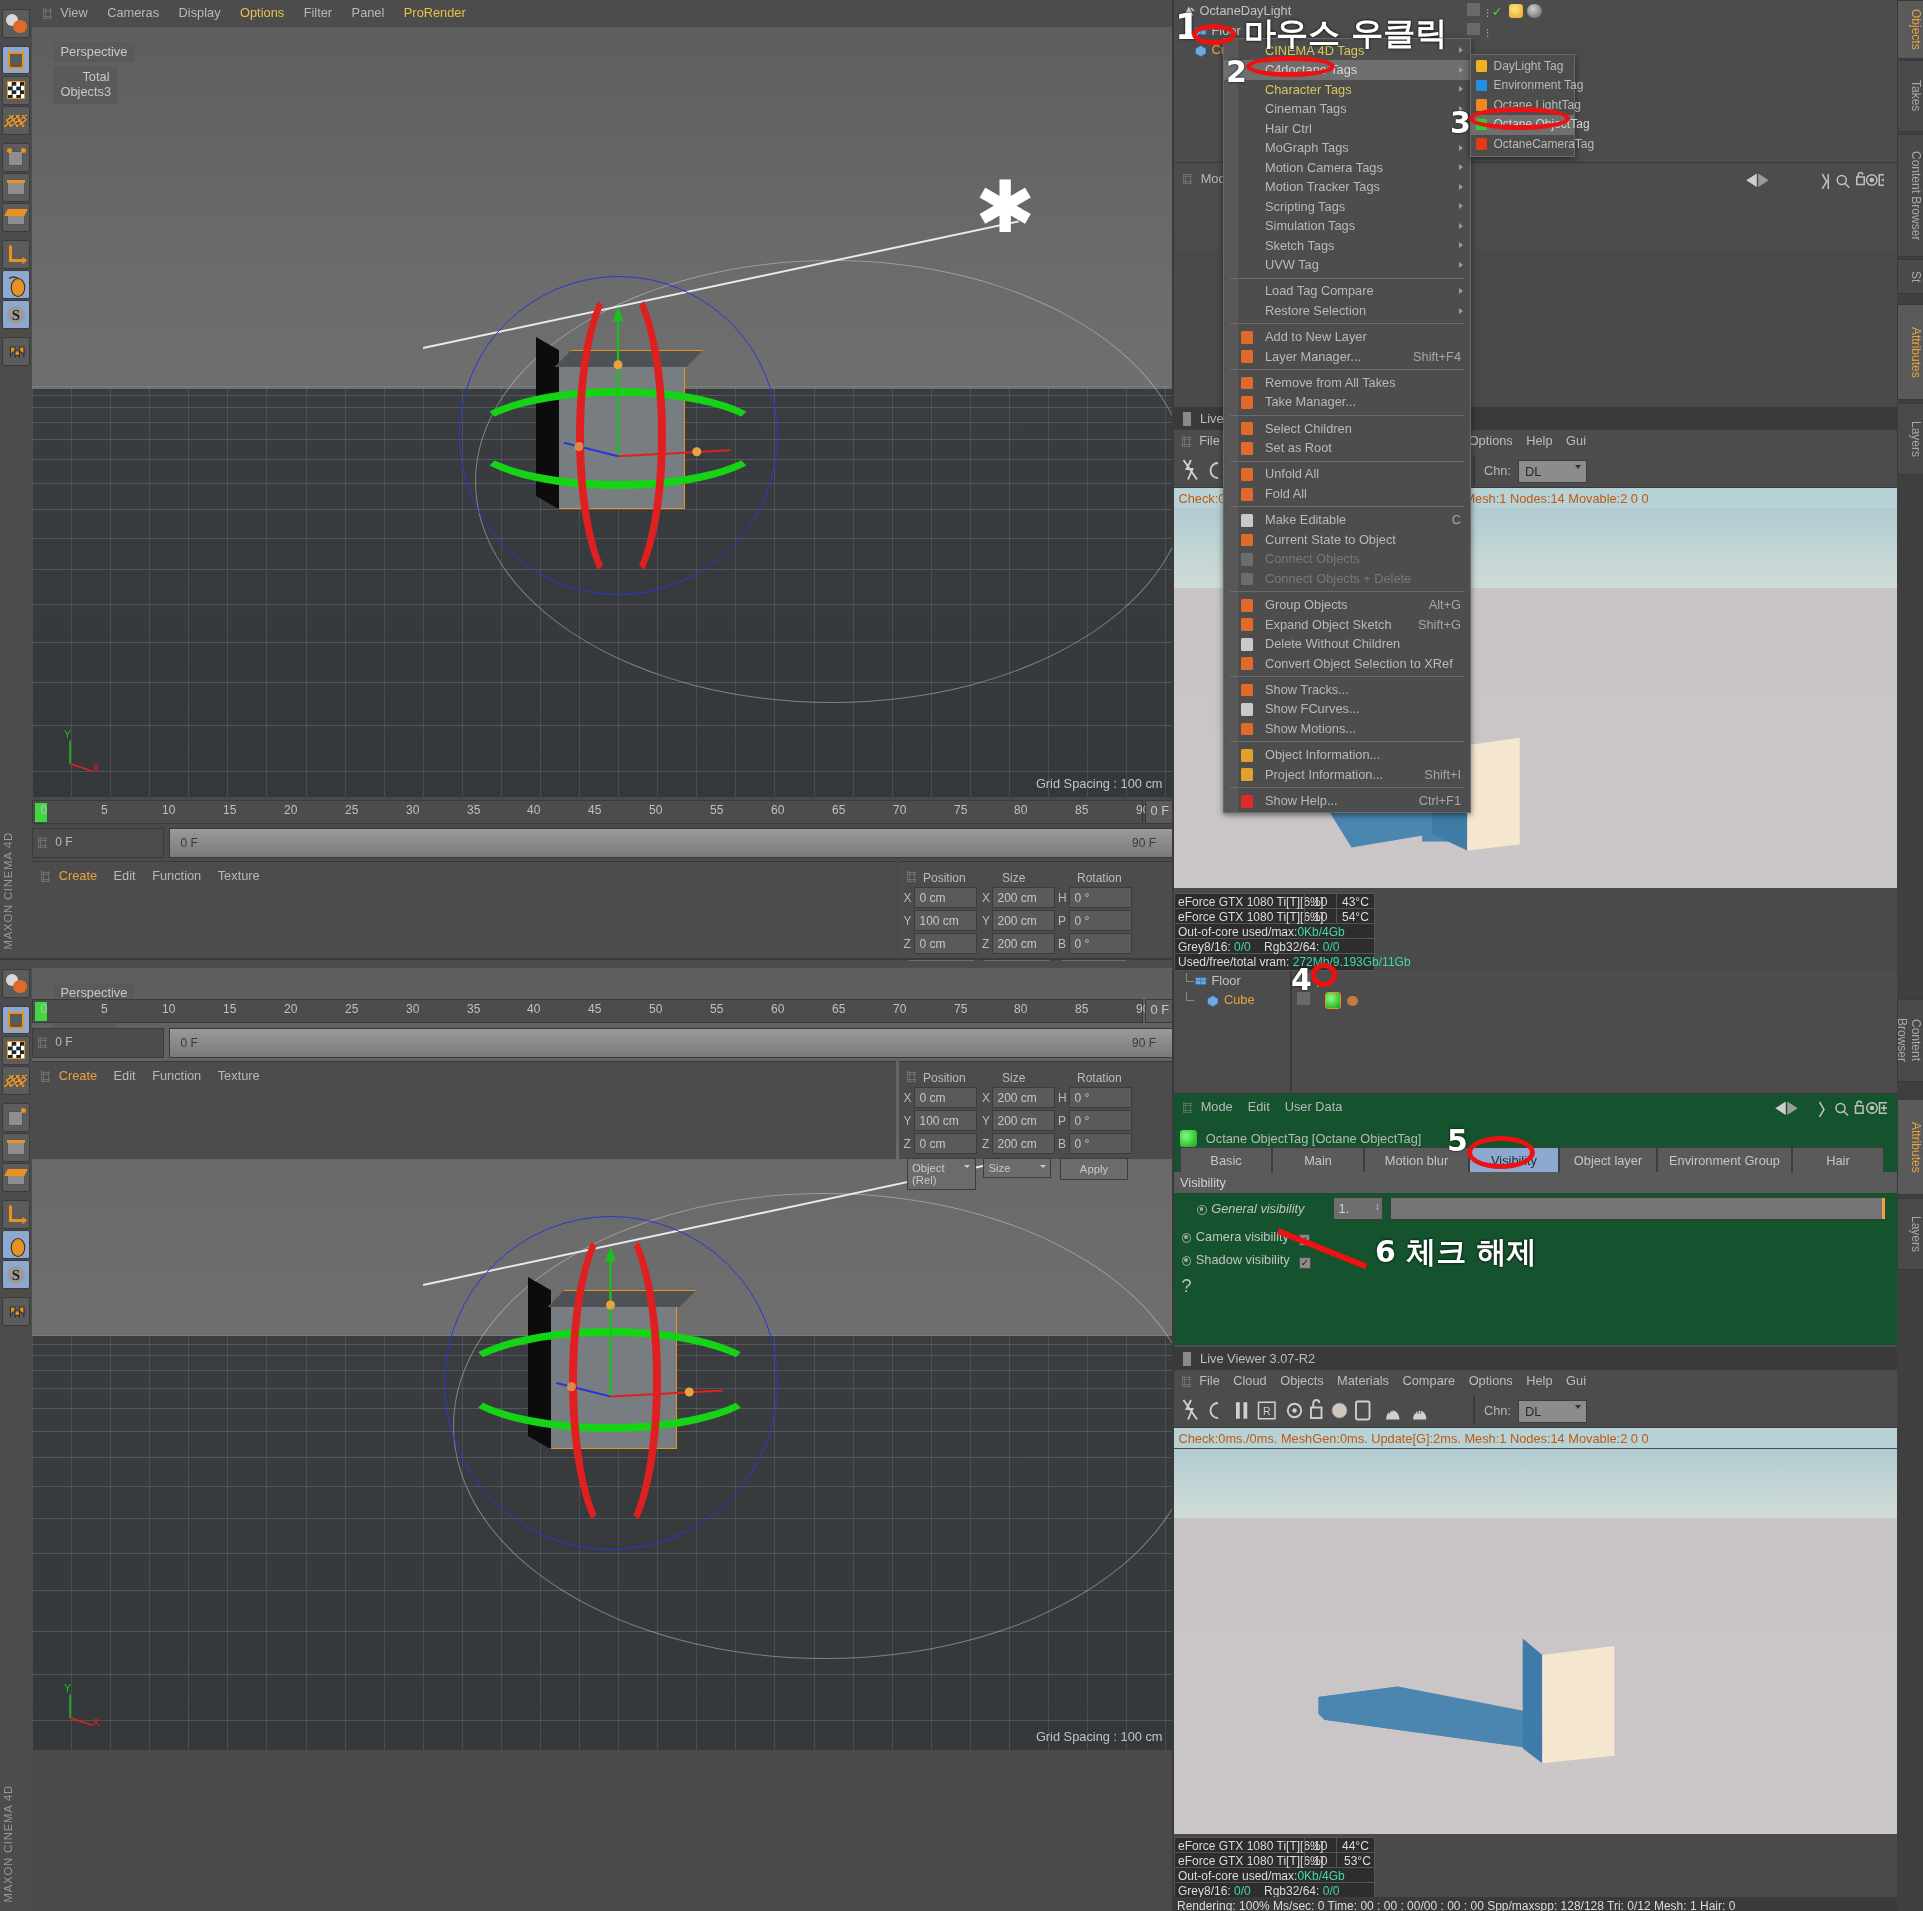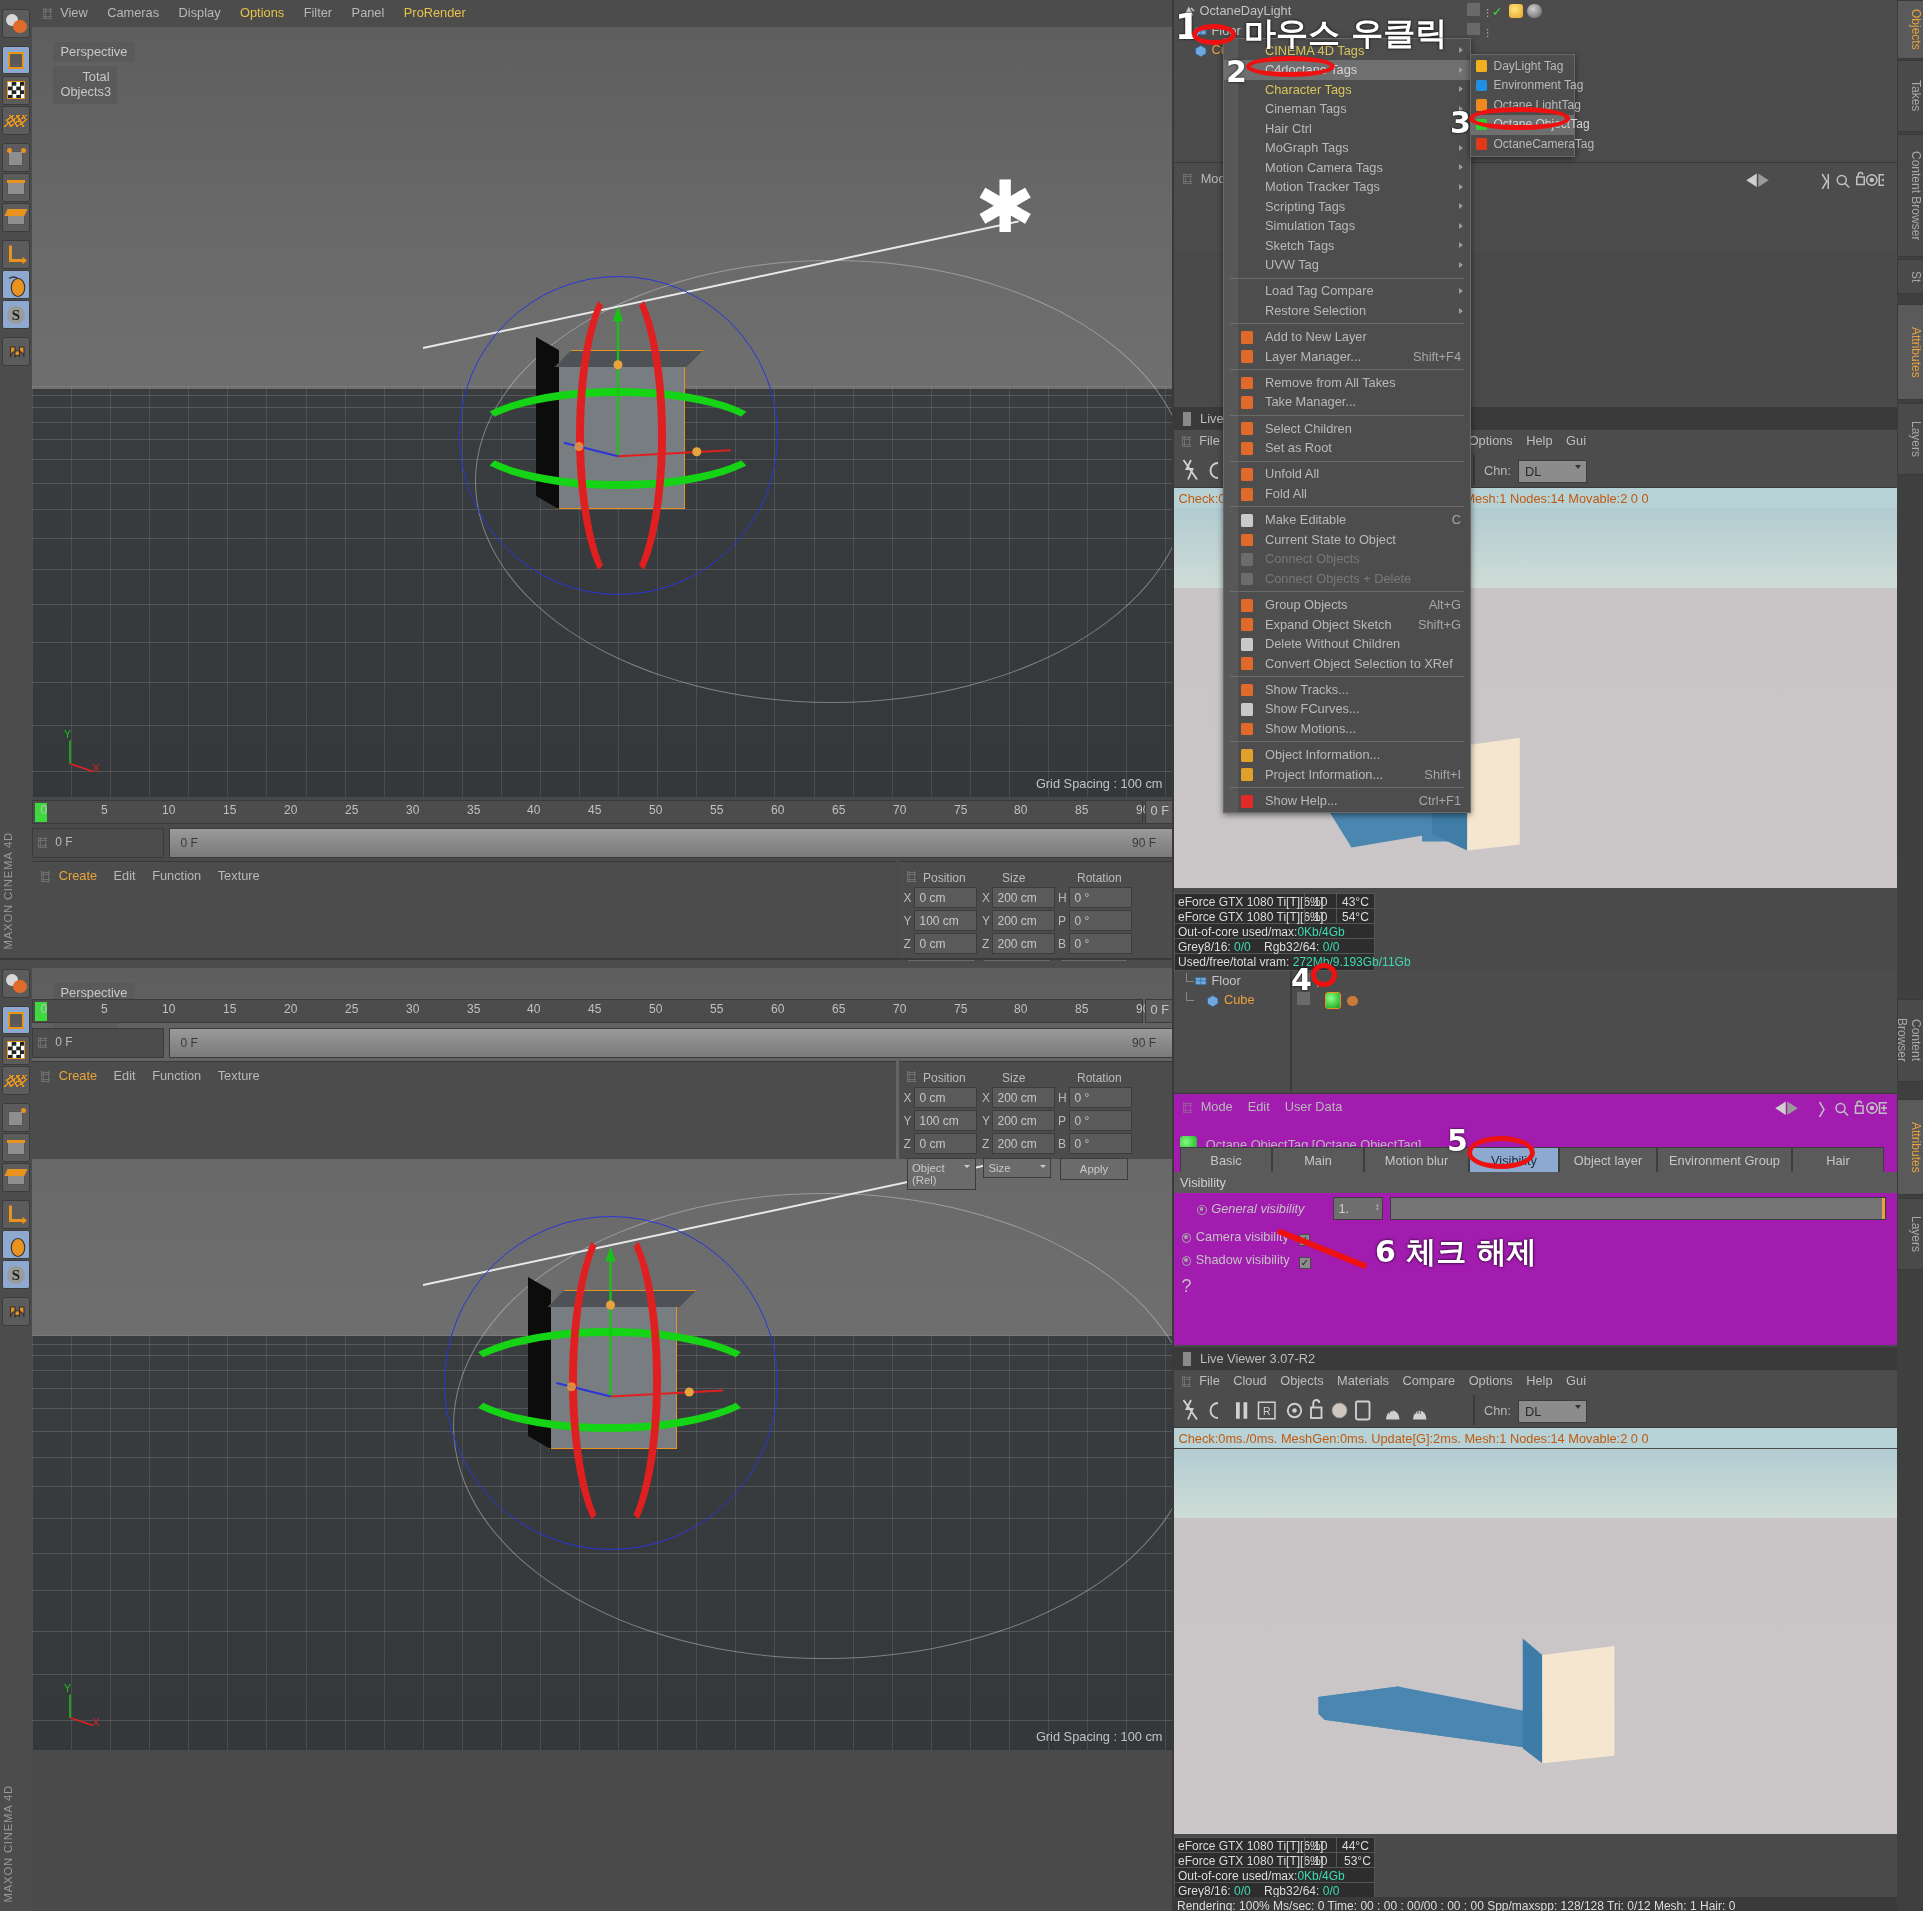--- a/index.html
+++ b/index.html
@@ -827,42 +827,42 @@
         <div class="om-row sel" style="left: 32px; top: 21px;"><span style="display:inline-block;vertical-align:-3px;margin-right:4.5px"><svg width="13.5" height="13.5" viewBox="0 0 18 18">
               <polygon points="9,2 16,6 16,13 9,17 2,13 2,6" fill="#6fa8dc" stroke="#2f5d8f"></polygon>
             </svg></span><span>Cube</span></div>
         <div style="position: absolute; left: 12px; top: 21px; width: 7.5px; height: 9px; border-left: 0.8px solid rgb(136, 136, 136); border-bottom: 0.8px solid rgb(136, 136, 136);"></div>
         <div style="position: absolute; left: 123px; top: 1.5px;"><span style="display:inline-block;width:12.8px;height:12.8px;background:#6a6a6a;margin-right:3px"></span><span style="color:#c0c0c0;font-size:9.8px">⋮</span></div>
         <div style="position: absolute; left: 123px; top: 21px;"><span style="display:inline-block;width:12.8px;height:12.8px;background:#6a6a6a;margin-right:15px"></span><span style="display:inline-block;width:16.5px;height:16.5px;border-radius:3px;background:radial-gradient(circle at 35% 35%,#8cff8c,#12a012);border:1.5px solid #e8931f;vertical-align:-3.8px;margin-right:6px"></span><span style="display:inline-block;width:10.5px;height:10.5px;border-radius:50%;background:#c87a3a;vertical-align:-1.5px"></span></div>
       </div>
     <div style="position:absolute;left:116px;top:0;width:1.5px;height:120px;background:#3a3a3a"></div>
   </div>
 
-  <div style="position:absolute;left:1174px;top:1093px;width:723px;height:252px;background:#a21caf;border-top:1.5px solid #3a3a3a;">
+  <div style="position:absolute;left:1174px;top:1093px;width:723px;height:252px;background:#14532d;border-top:1.5px solid #3a3a3a;">
     <div style="position:absolute;left:0;top:0;width:100%;height:25.6px;">
       <span class="grip" style="margin-left:9px;margin-top:8.3px"></span>
       <span class="txt" id="ammenu"><span style="margin-right: 15px;">Mode</span><span style="margin-right: 15px;">Edit</span><span style="margin-right: 15px;">User Data</span></span>
       <svg style="position:absolute;right:84px;top:6px;width:38px;height:16.5px" viewBox="0 0 50 22" width="38" height="16.5">
         <polygon points="0,11 14,2 14,20" fill="#d0d0d0"></polygon>
           <polygon points="16,2 30,11 16,20" fill="#9a9a9a"></polygon>
       </svg>
       <svg style="position:absolute;right:10.5px;top:4.5px;width:72px;height:18px" viewBox="0 0 96 24" width="72" height="18">
         <path d="M6 4 L12 14 L6 24" stroke="#c0c0c0" stroke-width="2" fill="none"></path>
         <circle cx="34" cy="12" r="6" stroke="#c0c0c0" stroke-width="2" fill="none"></circle>
           <line x1="38" y1="16" x2="44" y2="22" stroke="#c0c0c0" stroke-width="2"></line>
         <rect x="54" y="9" width="10" height="10" stroke="#c0c0c0" stroke-width="2" fill="none"></rect>
           <path d="M56 9 V6 a3 3 0 0 1 6 0" stroke="#c0c0c0" stroke-width="2" fill="none"></path>
         <circle cx="76" cy="12" r="7" stroke="#c0c0c0" stroke-width="2" fill="none"></circle>
           <circle cx="76" cy="12" r="3" fill="#c0c0c0"></circle>
         <rect x="86" y="5" width="13" height="14" stroke="#c0c0c0" stroke-width="2" fill="none"></rect>
           <line x1="92" y1="8" x2="92" y2="16" stroke="#c0c0c0" stroke-width="2"></line>
           <line x1="88" y1="12" x2="96" y2="12" stroke="#c0c0c0" stroke-width="2"></line>
       </svg>
     </div>
-    <div style="position:absolute;left:6px;top:42px;">
+    <div style="position:absolute;left:6px;top:36px;">
       <span style="display:inline-block;width:16.5px;height:16.5px;border-radius:3px;background:radial-gradient(circle at 35% 35%,#7cff7c,#14a014);vertical-align:-3.8px;margin-right:6px"></span>
       <span class="txt">Octane ObjectTag [Octane ObjectTag]</span>
     </div>
     <div class="am-tabs" id="amtabs" style="left:6px;top:53px;width:706px;">
         <div class="am-tab" style="width: 92px;">Basic</div>
         <div class="am-tab" style="width: 92px;">Main</div>
         <div class="am-tab" style="width: 105px;">Motion blur</div>
         <div class="am-tab act" style="width: 90px;">Visibility</div>
         <div class="am-tab" style="width: 98px;">Object layer</div>
         <div class="am-tab" style="width: 135px;">Environment Group</div>

